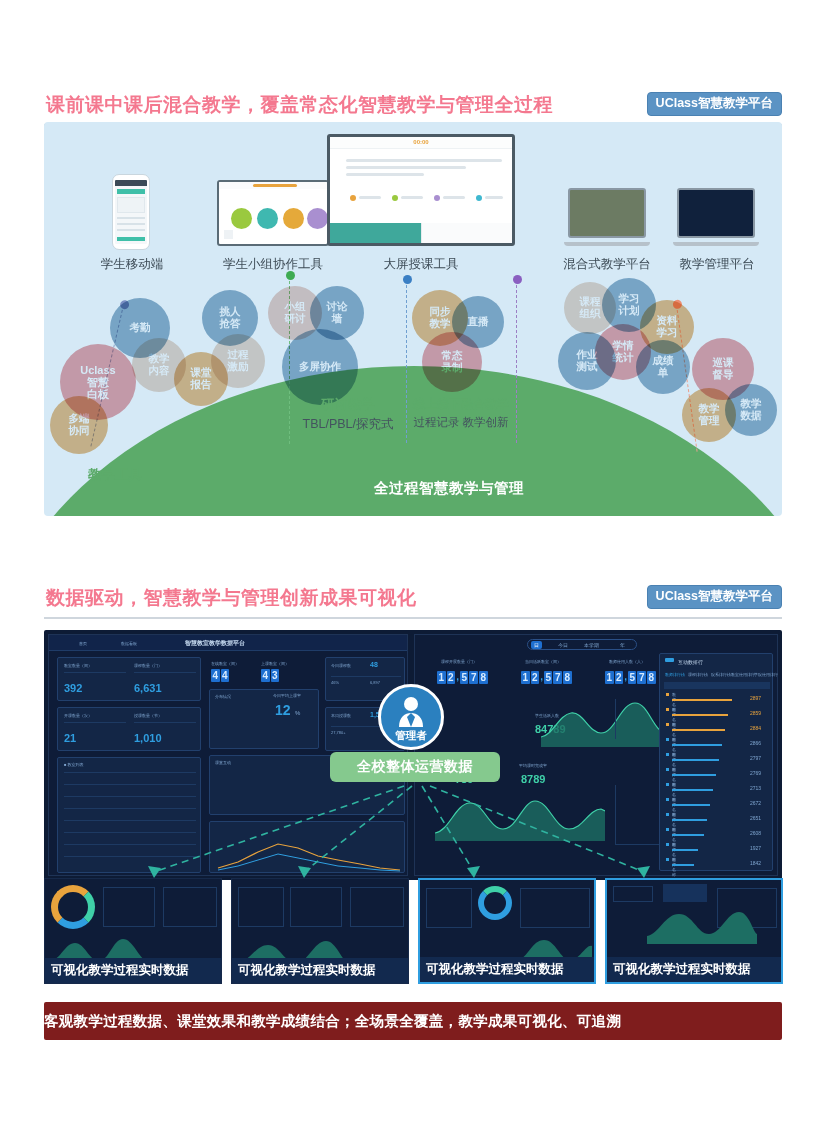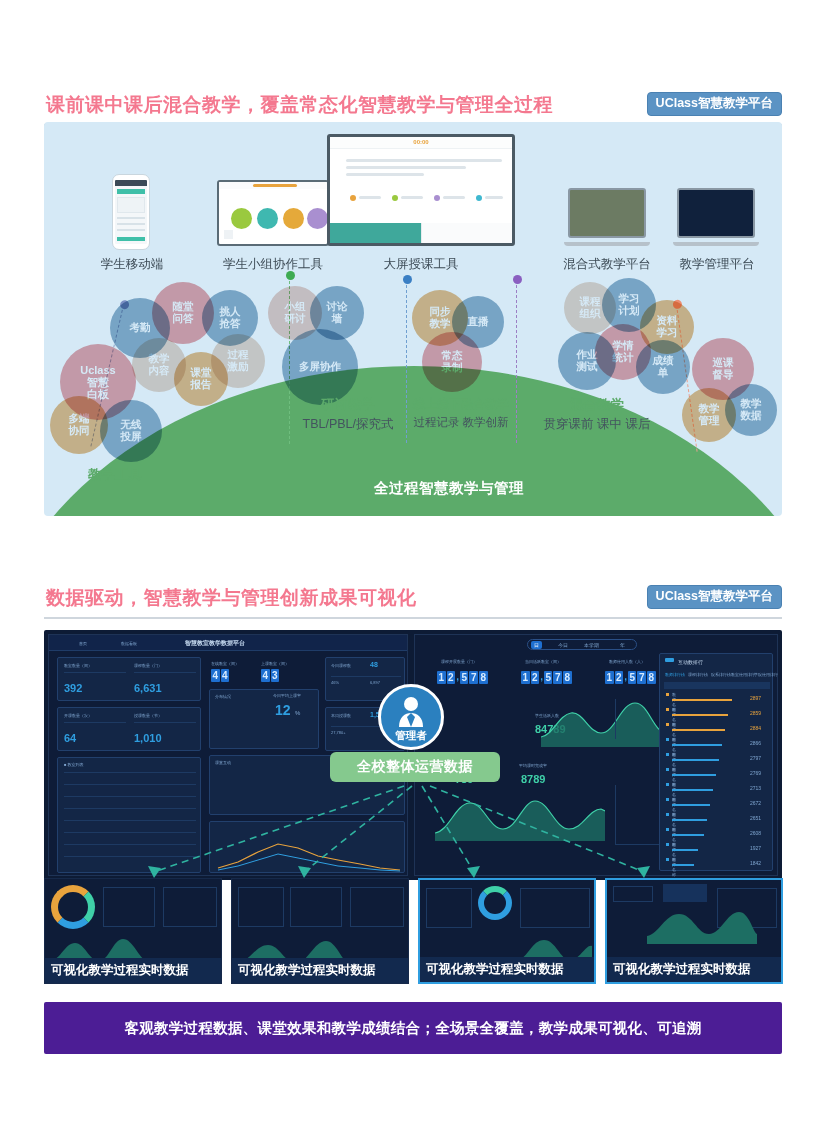--- a/index.html
+++ b/index.html
@@ -161,23 +161,23 @@
   }
   .thumb.sel { border:2px solid #2f9ee0; }
   .thumb-cap {
     position:absolute; left:0; bottom:0; width:100%; height:25px;
     background:#12294e; display:flex; align-items:center;
     padding-left:6px;
   }
   .thumb-cap span { color:#ffffff; font-size:12.5px; font-weight:bold; white-space:nowrap;}
 
   .footer-bar {
-    position:absolute; left:44px; top:1002px; width:738px; height:52px;
-    background:#4c1d95; border-radius:2px;
-    display:flex; align-items:center; justify-content:center;
+    position:absolute; left:44px; top:1002px; width:738px; height:38px;
+    background:#7f1d1d; border-radius:2px;
+    display:flex; align-items:center; justify-content:flex-start;
   }
   .footer-bar span { color:#fff; font-size:14.5px; font-weight:bold; letter-spacing:.3px;}
 </style>
 </head>
 <body>
 
 <div class="page">
 
   <div class="sec-head" style="top:92px;">
     <div class="sec-title">课前课中课后混合教学，覆盖常态化智慧教学与管理全过程</div>
@@ -281,31 +281,23 @@
 
       <div class="bub" style="left: 16px; top: 72px; width: 76px; height: 76px; font-size: 11px; background: rgb(232, 168, 174);">
         <span style="white-space:pre-line">Uclass
 智慧
 白板</span>
       </div>
       <div class="bub" style="left: 6px; top: 124px; width: 58px; height: 58px; font-size: 10.5px; background: rgb(232, 192, 142);">
         <span style="white-space:pre-line">多端
 协同</span>
       </div>
-      <div class="bub" style="left: 56px; top: 128px; width: 62px; height: 62px; font-size: 10.5px; background: rgb(143, 180, 205);">
-        <span style="white-space:pre-line">无线
-投屏</span>
-      </div>
 
       <div class="bub" style="left: 66px; top: 26px; width: 60px; height: 60px; font-size: 10.5px; background: rgb(143, 180, 205);">
         <span style="white-space:pre-line">考勤</span>
-      </div>
-      <div class="bub" style="left: 108px; top: 10px; width: 62px; height: 62px; font-size: 10.5px; background: rgb(232, 168, 174);">
-        <span style="white-space:pre-line">随堂
-问答</span>
       </div>
       <div class="bub" style="left: 158px; top: 18px; width: 56px; height: 56px; font-size: 10.5px; background: rgb(143, 180, 205);">
         <span style="white-space:pre-line">挑人
 抢答</span>
       </div>
       <div class="bub" style="left: 88px; top: 66px; width: 54px; height: 54px; font-size: 10.5px; background: rgb(233, 216, 204);">
         <span style="white-space:pre-line">教学
 内容</span>
       </div>
       <div class="bub" style="left: 130px; top: 80px; width: 54px; height: 54px; font-size: 10.5px; background: rgb(232, 192, 142);">
@@ -379,24 +371,20 @@
 数据</span>
       </div>
 
       <div class="grp-label" style="left:362px; top:124px; width:110px;">
         <span class="t1" style="font-size:12px">线上线下融合教学</span>
         <span class="t2" style="font-size:11.5px">过程记录 教学创新</span>
       </div>
       <div class="grp-label" style="left:248px; top:124px; width:112px;">
         <span class="t1">研讨教学</span>
         <span class="t2">TBL/PBL/探究式</span>
-      </div>
-      <div class="grp-label" style="left:478px; top:124px; width:150px;">
-        <span class="t1">混合教学</span>
-        <span class="t2">贯穿课前 课中 课后</span>
       </div>
 
       <div class="tool-label" style="left:44px; top:194px;">教学工具</div>
     </div>
   </div>
 
   <div class="sec-head" style="top:585px;">
     <div class="sec-title">数据驱动，智慧教学与管理创新成果可视化</div>
     <div class="brand-tag">UClass智慧教学平台</div>
     <div class="rule"></div>
@@ -417,21 +405,21 @@
         <div class="hr-tick" style="left:76px; top:14px; width:62px;"></div>
         <div class="dnum" style="left:6px; top:24px;">392</div>
         <div class="dnum" style="left:76px; top:24px;">6,631</div>
       </div>
 
       <div class="dcard" style="left:8px; top:72px; width:144px; height:44px;">
         <div class="dlabel" style="left:6px; top:5px;">开课数量（次）</div>
         <div class="dlabel" style="left:76px; top:5px;">授课数量（节）</div>
         <div class="hr-tick" style="left:6px; top:14px; width:62px;"></div>
         <div class="hr-tick" style="left:76px; top:14px; width:62px;"></div>
-        <div class="dnum" style="left:6px; top:24px;">64</div>
+        <div class="dnum" style="left:6px; top:24px;">21</div>
         <div class="dnum" style="left:76px; top:24px;">1,010</div>
       </div>
 
       <div class="dcard" style="left:8px; top:122px; width:144px; height:116px;">
         <div class="dlabel" style="left:6px; top:4px;">■ 教室列表</div>
         <div class="hr-tick" style="left:6px; top:14px; width:132px;"></div>
         <div class="hr-tick" style="left:6px; top:26px; width:132px;"></div>
         <div class="hr-tick" style="left:6px; top:38px; width:132px;"></div>
         <div class="hr-tick" style="left:6px; top:50px; width:132px;"></div>
         <div class="hr-tick" style="left:6px; top:62px; width:132px;"></div>

